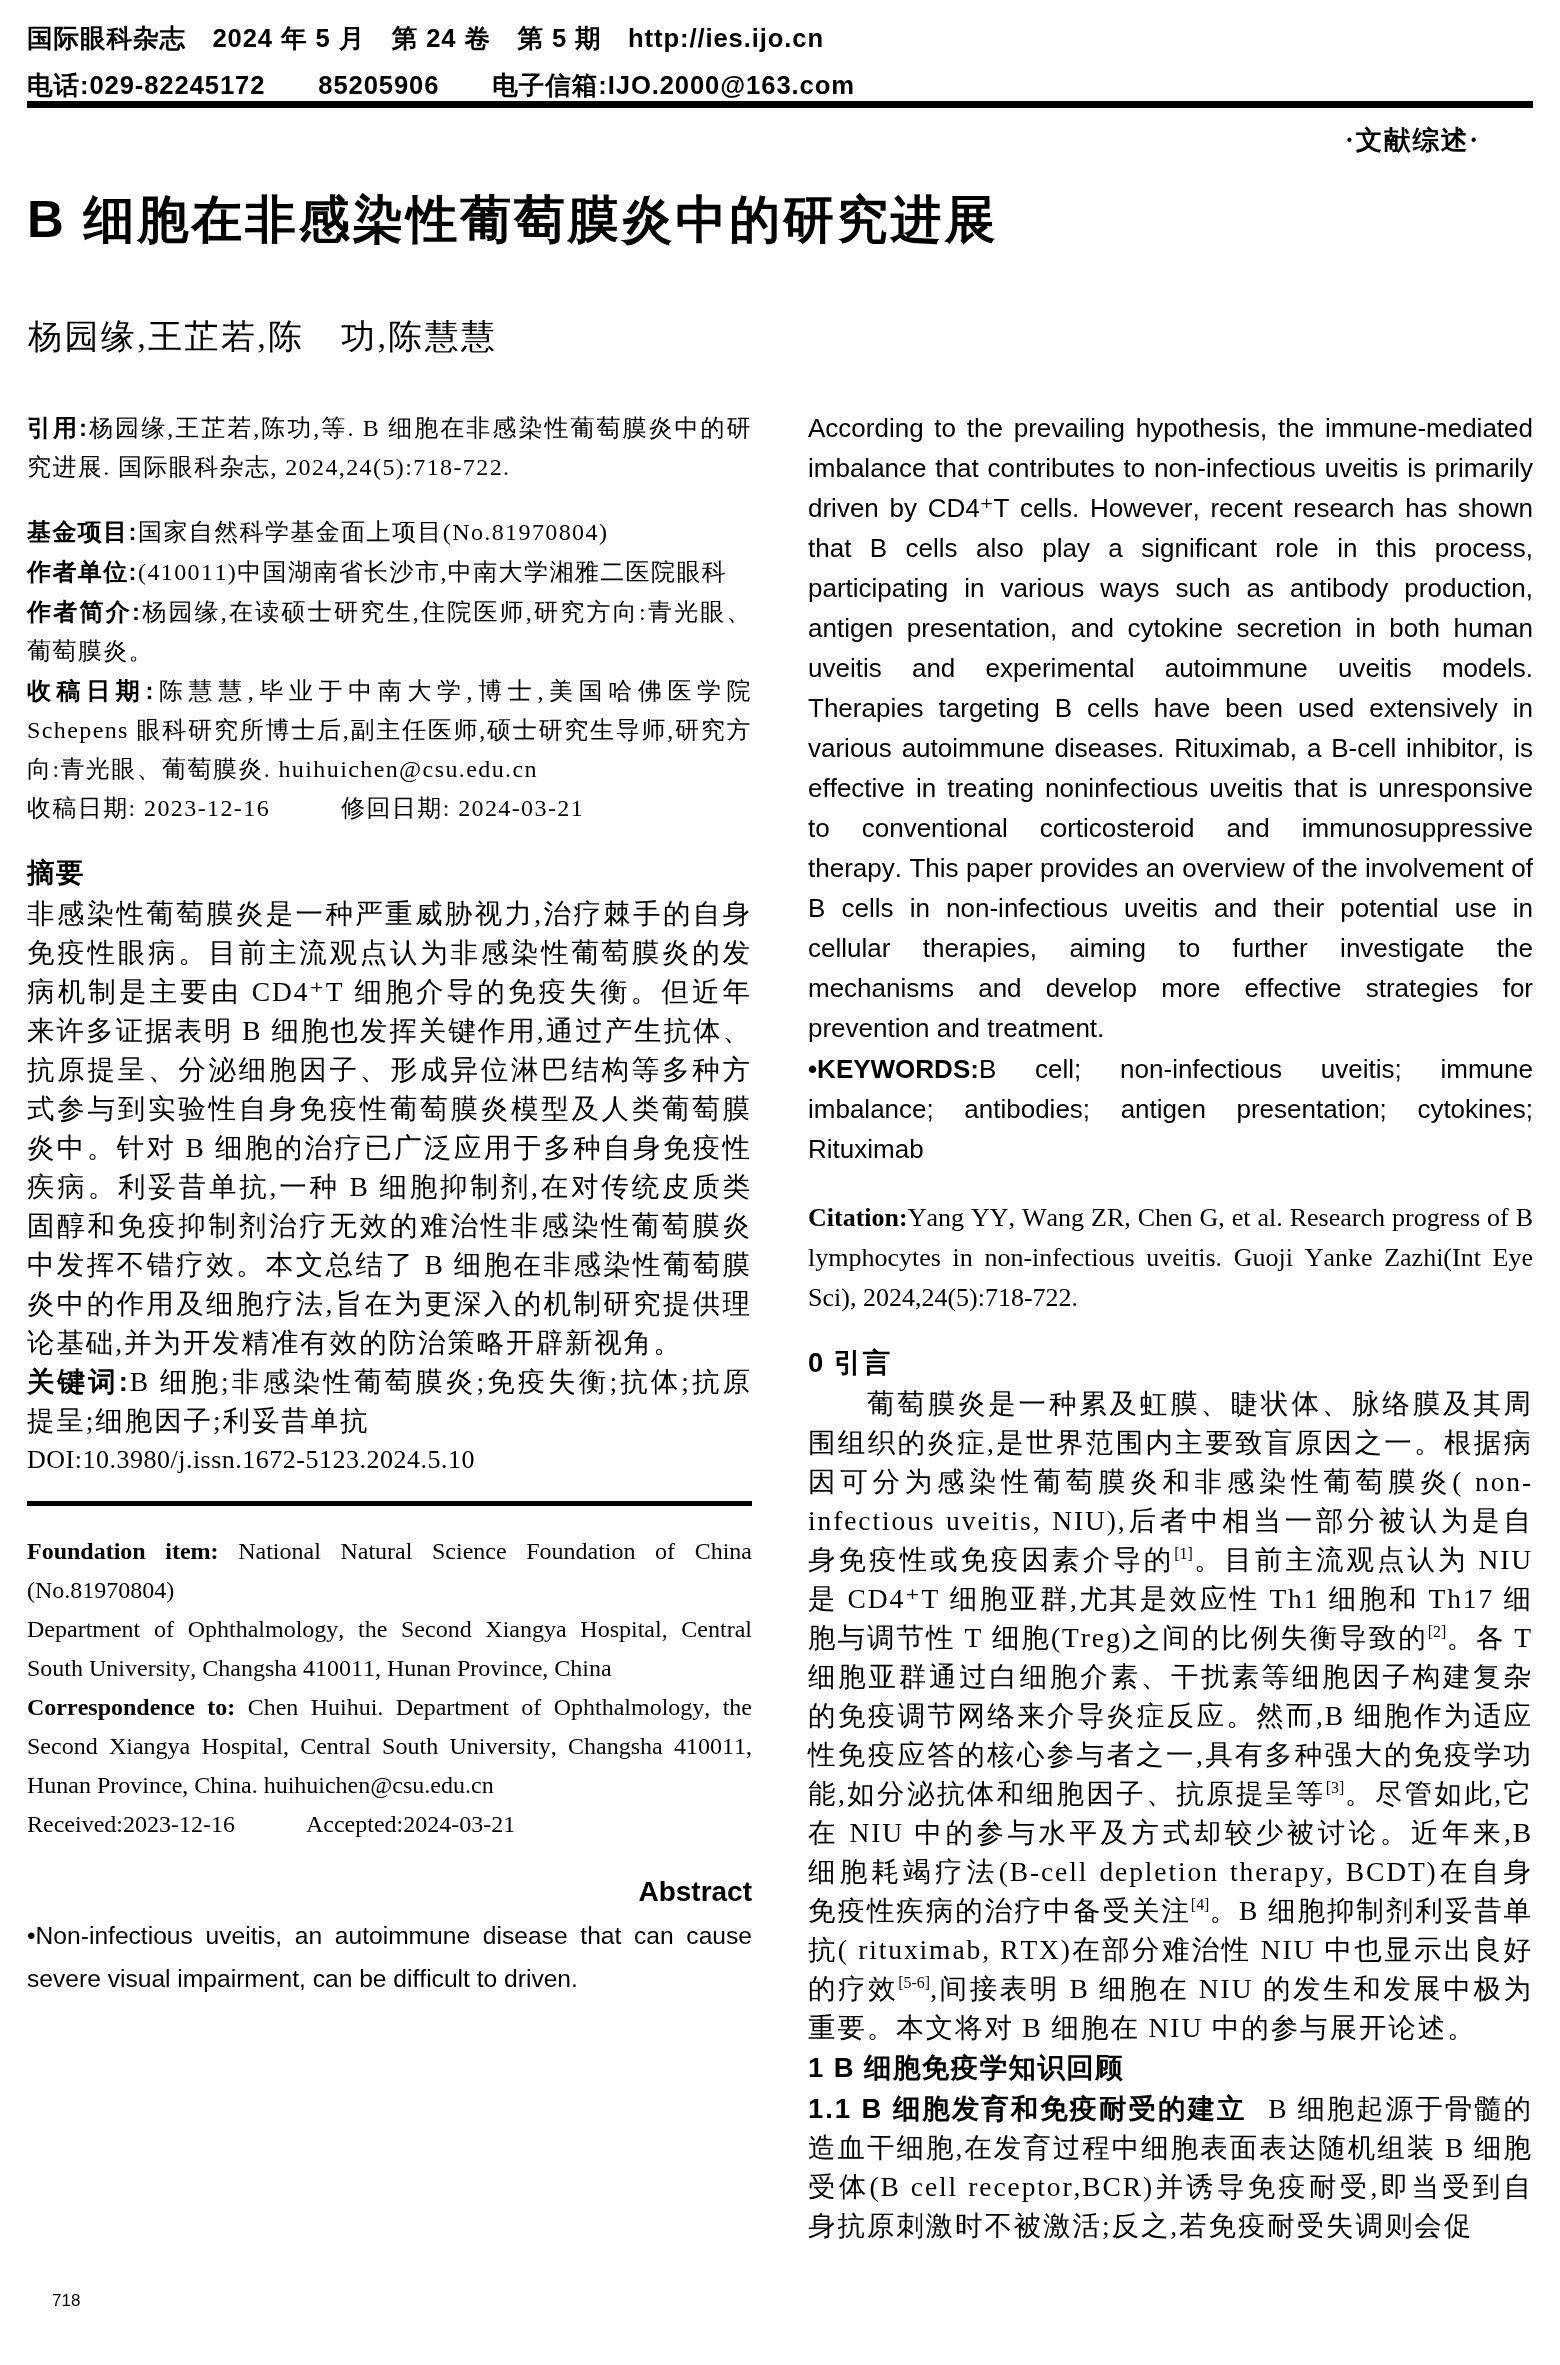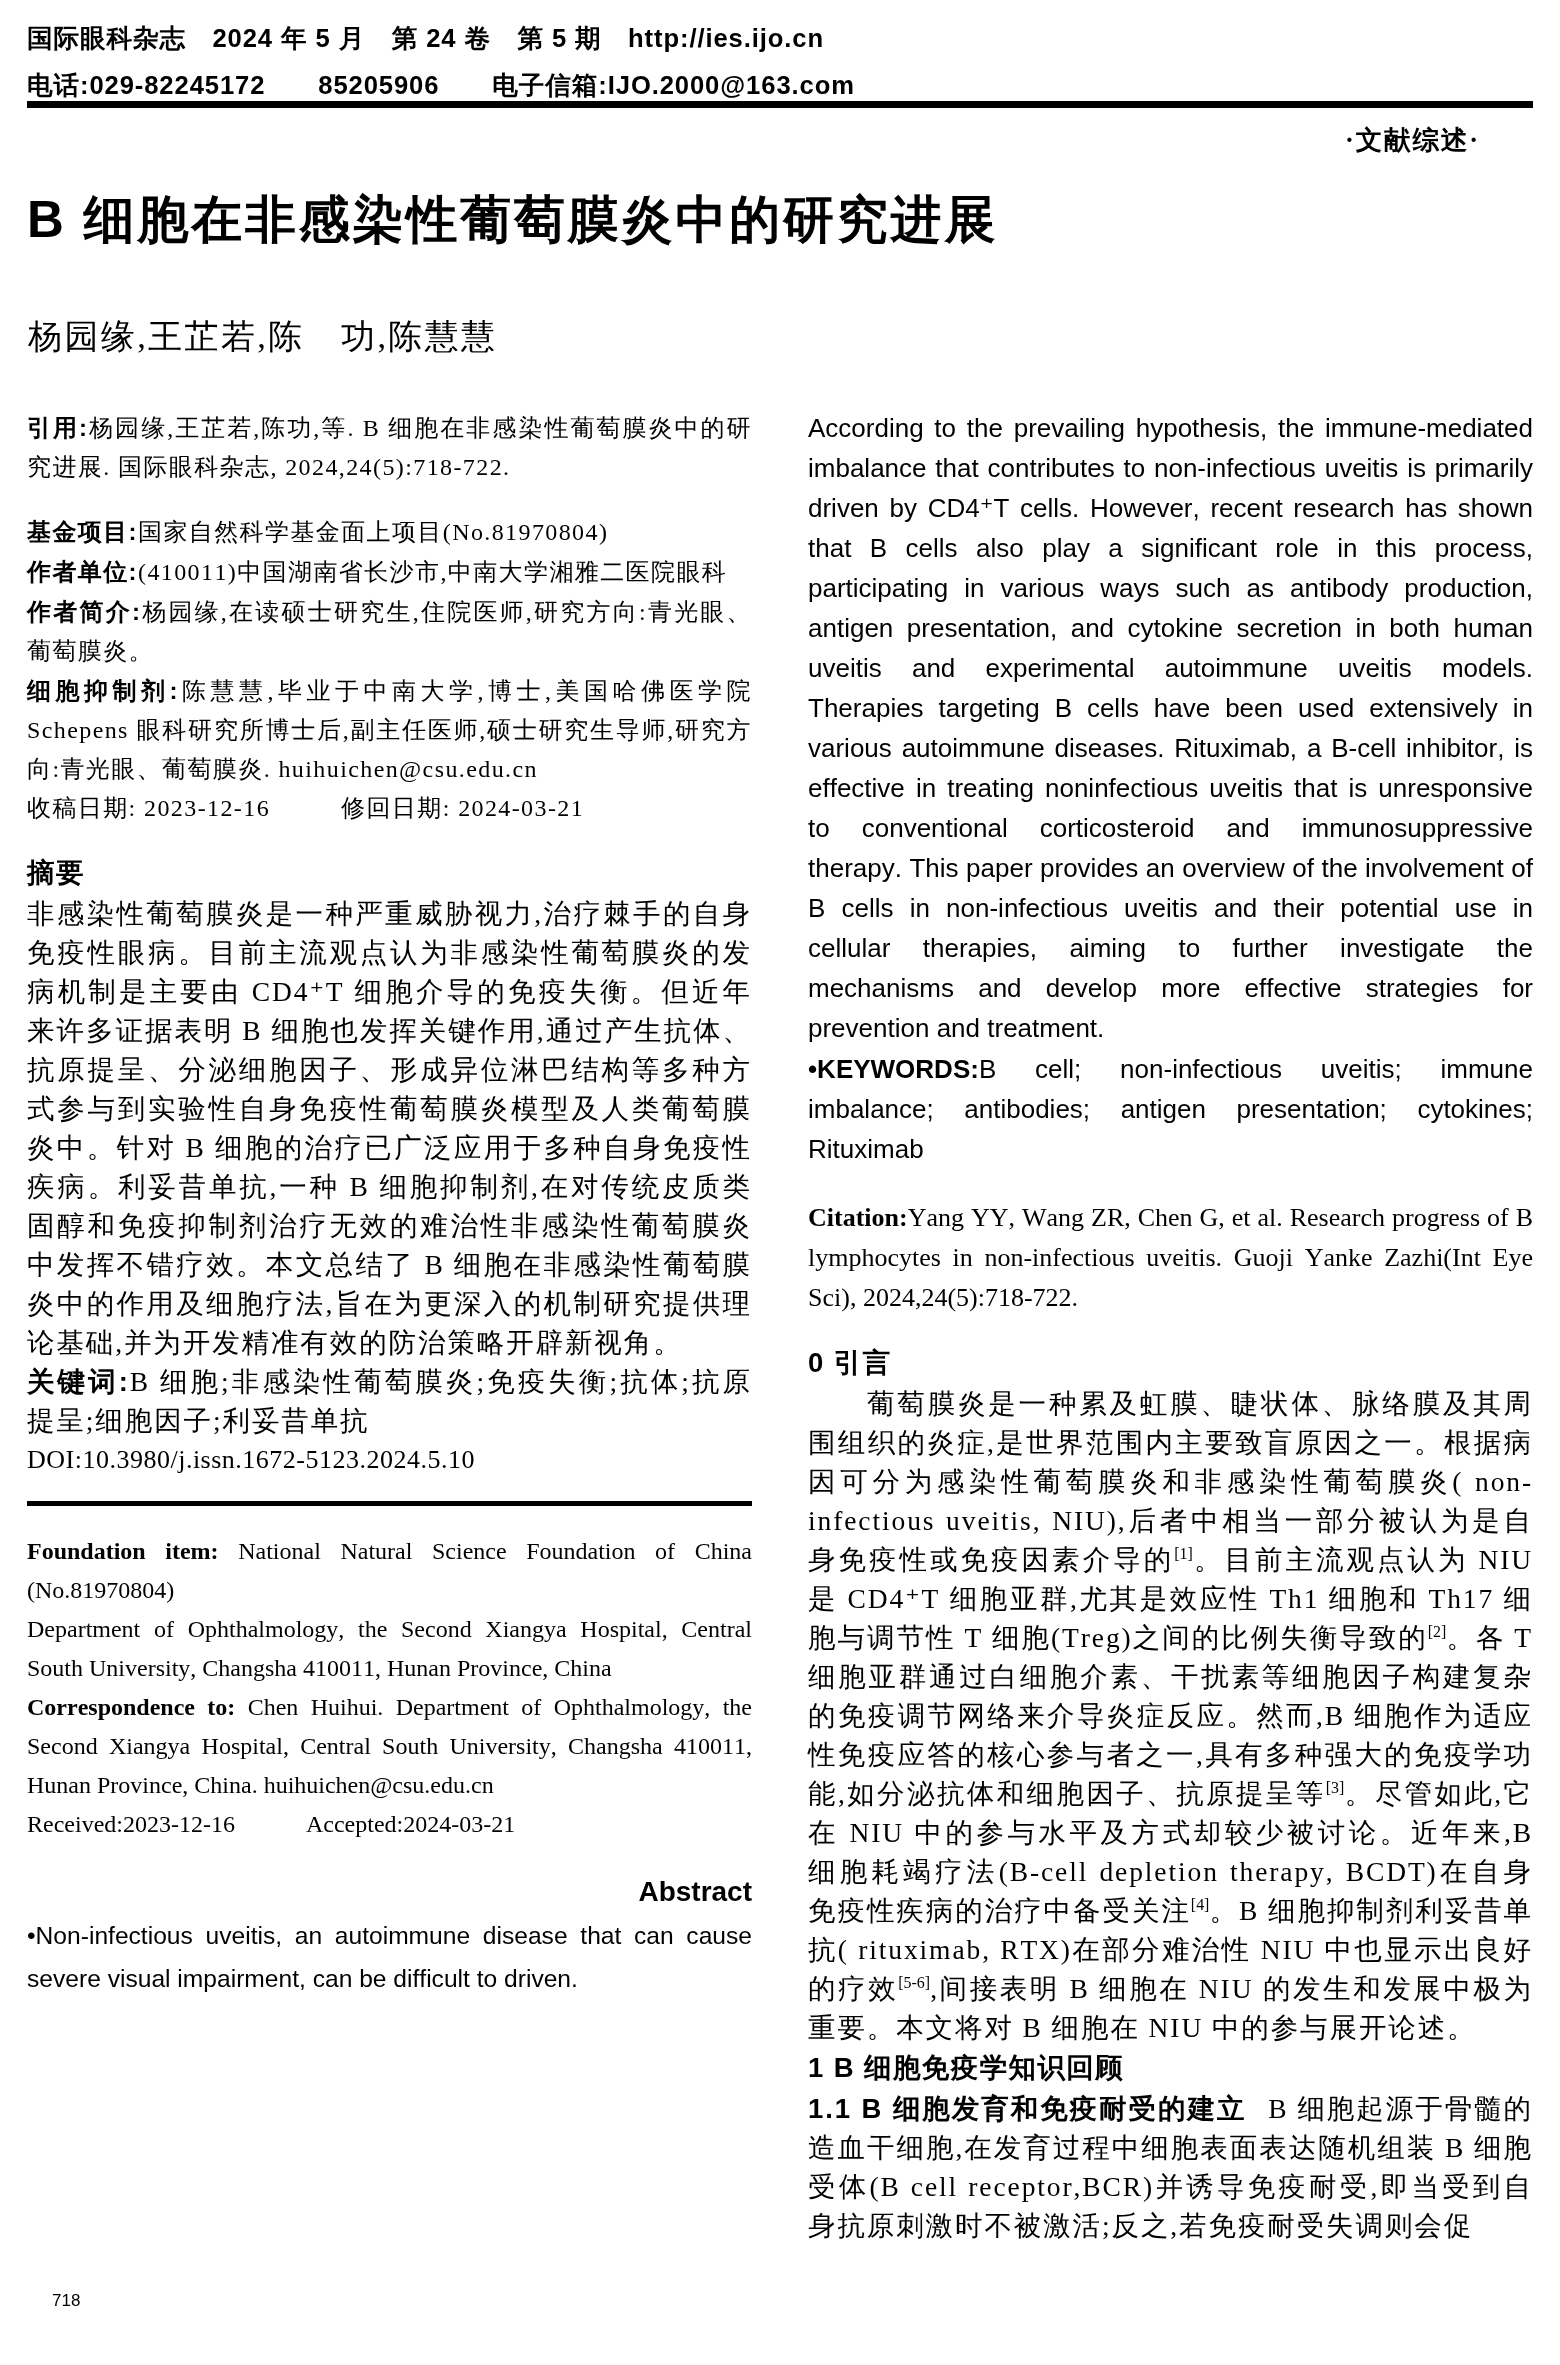--- a/index.html
+++ b/index.html
@@ -92,21 +92,21 @@
   <div class="col">
 
     <p class="meta-cn"><span class="lbl-cn">引用:</span><span>杨园缘,王芷若,陈功,等. B 细胞在非感染性葡萄膜炎中的研究进展. 国际眼科杂志, 2024,24(5):718-722.</span></p>
 
     <p class="meta-cn mt"><span class="lbl-cn">基金项目:</span><span>国家自然科学基金面上项目(No.81970804)</span></p>
 
     <p class="meta-cn"><span class="lbl-cn">作者单位:</span><span>(410011)中国湖南省长沙市,中南大学湘雅二医院眼科</span></p>
 
     <p class="meta-cn"><span class="lbl-cn">作者简介:</span><span>杨园缘,在读硕士研究生,住院医师,研究方向:青光眼、葡萄膜炎。</span></p>
 
-    <p class="meta-cn"><span class="lbl-cn">细胞抑制剂:</span><span>陈慧慧,毕业于中南大学,博士,美国哈佛医学院 Schepens 眼科研究所博士后,副主任医师,硕士研究生导师,研究方向:青光眼、葡萄膜炎. huihuichen@csu.edu.cn</span></p>
+    <p class="meta-cn"><span class="lbl-cn">收稿日期:</span><span>陈慧慧,毕业于中南大学,博士,美国哈佛医学院 Schepens 眼科研究所博士后,副主任医师,硕士研究生导师,研究方向:青光眼、葡萄膜炎. huihuichen@csu.edu.cn</span></p>
 
     <p class="meta-cn"><span>收稿日期: 2023-12-16</span><span class="date-gap"></span><span>修回日期: 2024-03-21</span></p>
 
     <h3 class="h-cn mt">摘要</h3>
 
     <p class="body-cn">非感染性葡萄膜炎是一种严重威胁视力,治疗棘手的自身免疫性眼病。目前主流观点认为非感染性葡萄膜炎的发病机制是主要由 CD4⁺T 细胞介导的免疫失衡。但近年来许多证据表明 B 细胞也发挥关键作用,通过产生抗体、抗原提呈、分泌细胞因子、形成异位淋巴结构等多种方式参与到实验性自身免疫性葡萄膜炎模型及人类葡萄膜炎中。针对 B 细胞的治疗已广泛应用于多种自身免疫性疾病。利妥昔单抗,一种 B 细胞抑制剂,在对传统皮质类固醇和免疫抑制剂治疗无效的难治性非感染性葡萄膜炎中发挥不错疗效。本文总结了 B 细胞在非感染性葡萄膜炎中的作用及细胞疗法,旨在为更深入的机制研究提供理论基础,并为开发精准有效的防治策略开辟新视角。</p>
 
     <p class="body-cn"><span class="lbl-cn">关键词:</span><span>B 细胞;非感染性葡萄膜炎;免疫失衡;抗体;抗原提呈;细胞因子;利妥昔单抗</span></p>
 
     <p class="doi-line">DOI:10.3980/j.issn.1672-5123.2024.5.10</p>

